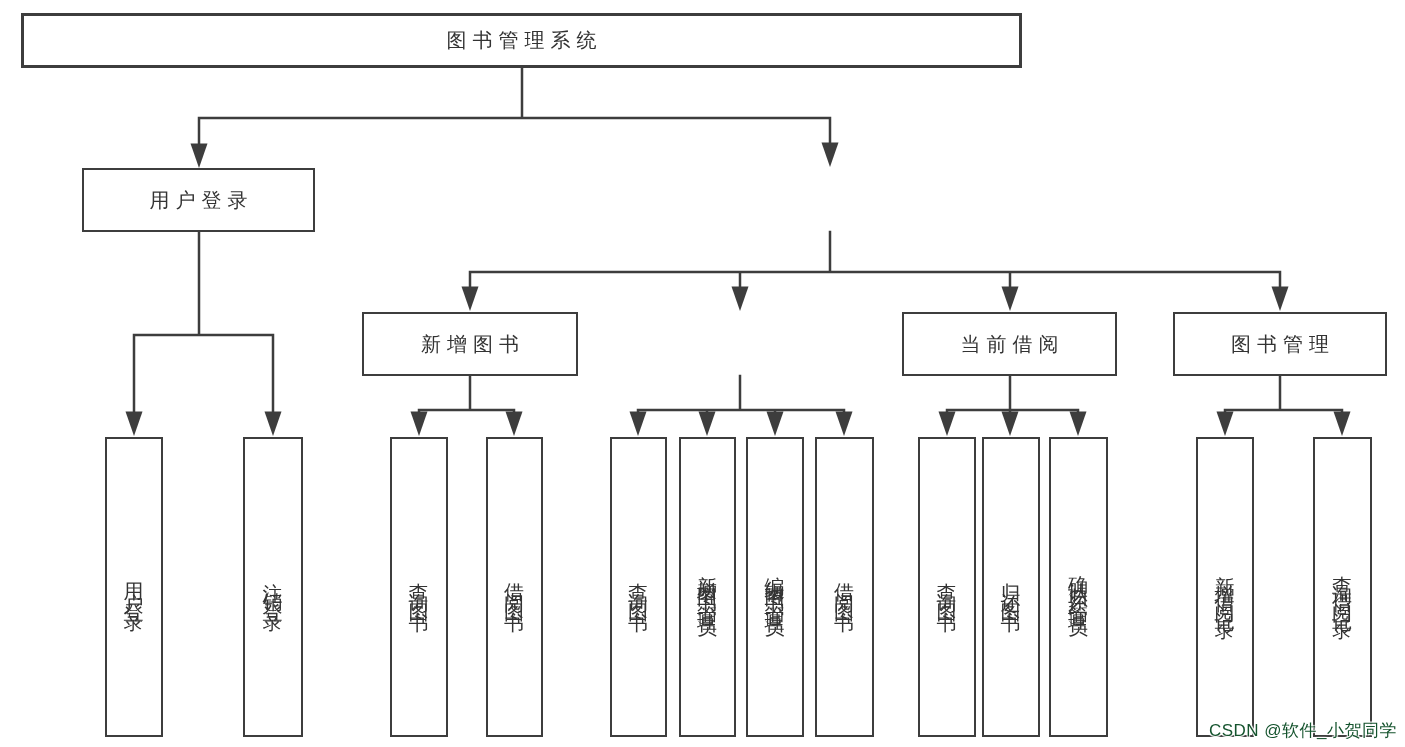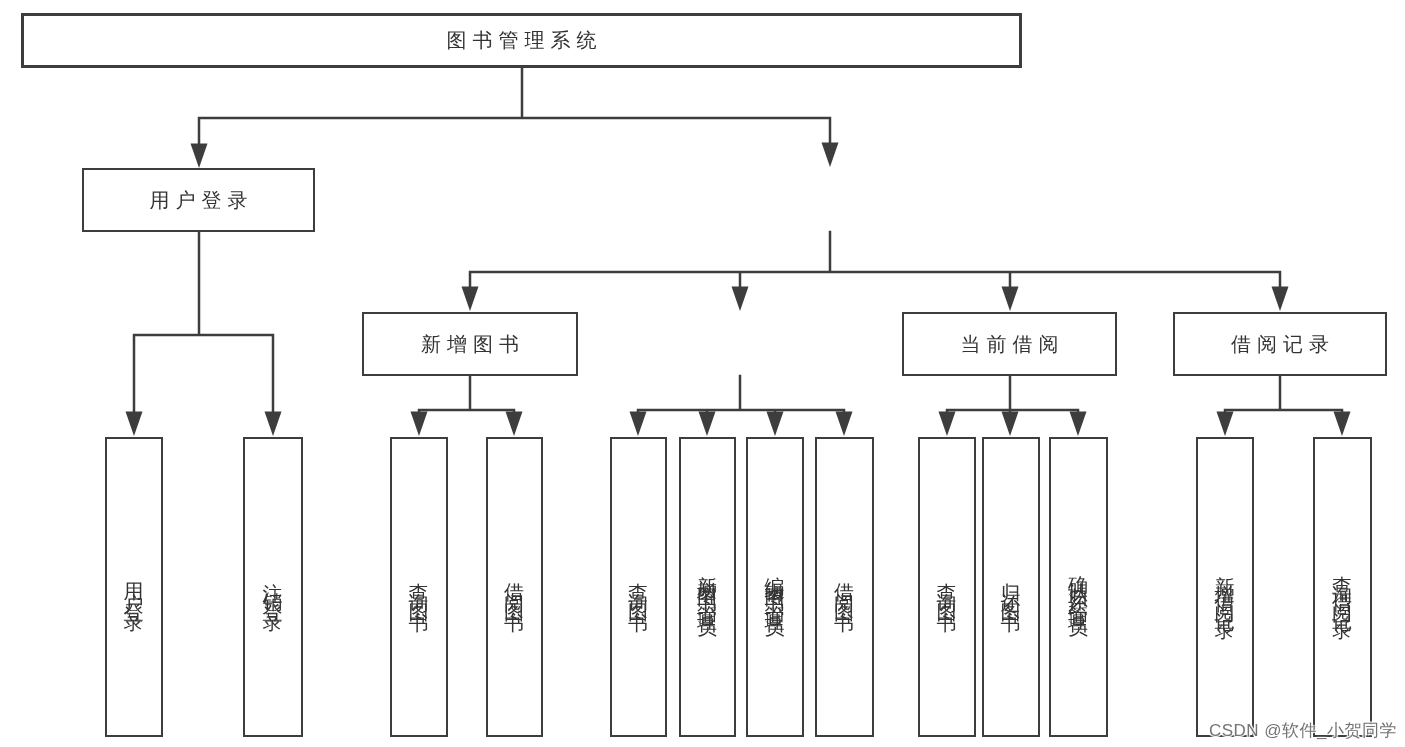--- a/index.html
+++ b/index.html
@@ -18,21 +18,21 @@
   .hlabel{font-size:20px;letter-spacing:6px;text-indent:6px;white-space:nowrap;color:#333333;}
   .leaf span{
     writing-mode:vertical-rl;text-orientation:mixed;
     font-size:20px;letter-spacing:10px;line-height:1.1;
     color:#333333;white-space:nowrap;
   }
   .leaf.mid span{letter-spacing:9px;}
   .leaf.tight span{letter-spacing:6px;}
   #watermark{
     position:absolute;z-index:5;right:8px;top:719px;
-    font-size:17px;color:#737373;letter-spacing:0.5px;white-space:nowrap;
+    font-size:17px;color:#14532d;letter-spacing:0.5px;white-space:nowrap;
     text-shadow:1px 1px 1px #ffffff,-1px -1px 1px #ffffff,1px -1px 1px #ffffff,-1px 1px 1px #ffffff;
   }
 </style>
 </head>
 <body>
 
 <div id="stage">
 
   <svg id="connectors" width="1405" height="747" viewBox="0 0 1405 747">
     <g stroke="#3d3d3d" stroke-width="2.5" fill="none" stroke-linecap="square">
@@ -88,21 +88,21 @@
     <span class="hlabel">用户登录</span>
   </div>
 
   <div class="box" style="left:362px;top:312px;width:216px;height:64px">
     <span class="hlabel">新增图书</span>
   </div>
   <div class="box" style="left:902px;top:312px;width:215px;height:64px">
     <span class="hlabel">当前借阅</span>
   </div>
   <div class="box" style="left:1173px;top:312px;width:214px;height:64px">
-    <span class="hlabel">借阅记录</span>
+    <span class="hlabel">图书管理</span>
   </div>
 
   <div class="box leaf" style="left:105px;top:437px;width:58px;height:300px">
     <span>用户登录</span>
   </div>
   <div class="box leaf" style="left:243px;top:437px;width:60px;height:300px">
     <span>注销登录</span>
   </div>
 
   <div class="box leaf" style="left:390px;top:437px;width:58px;height:300px">

